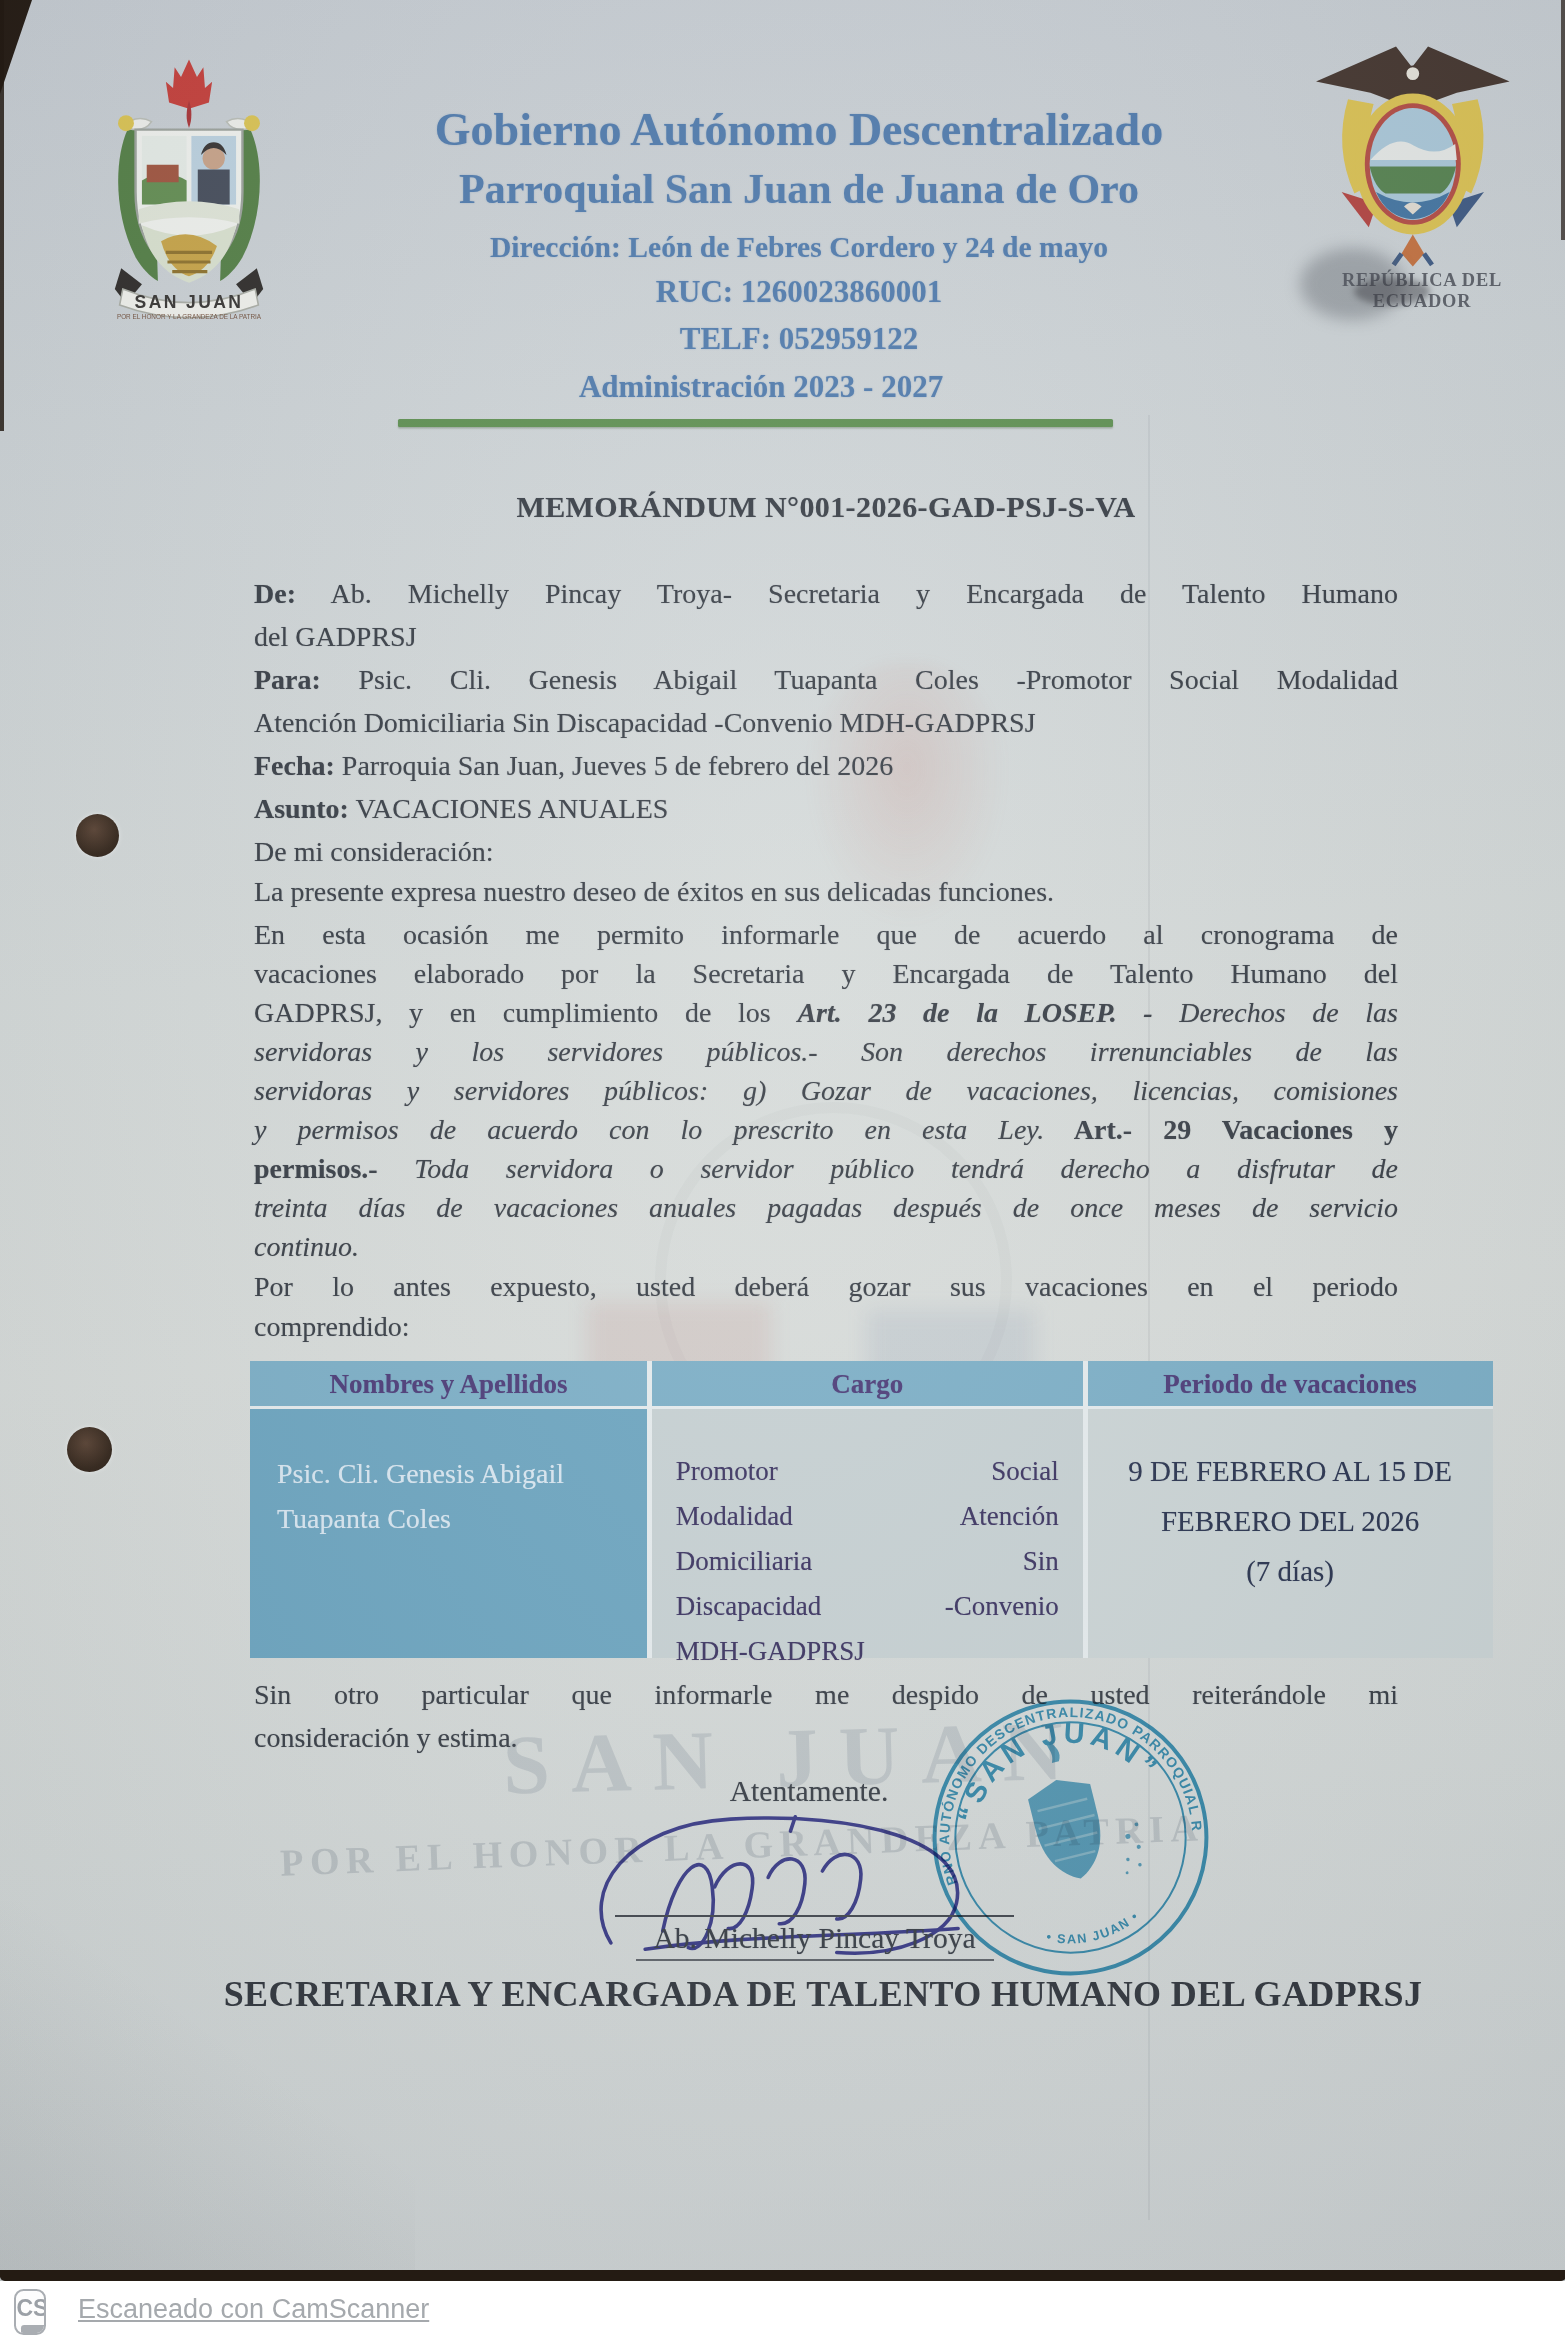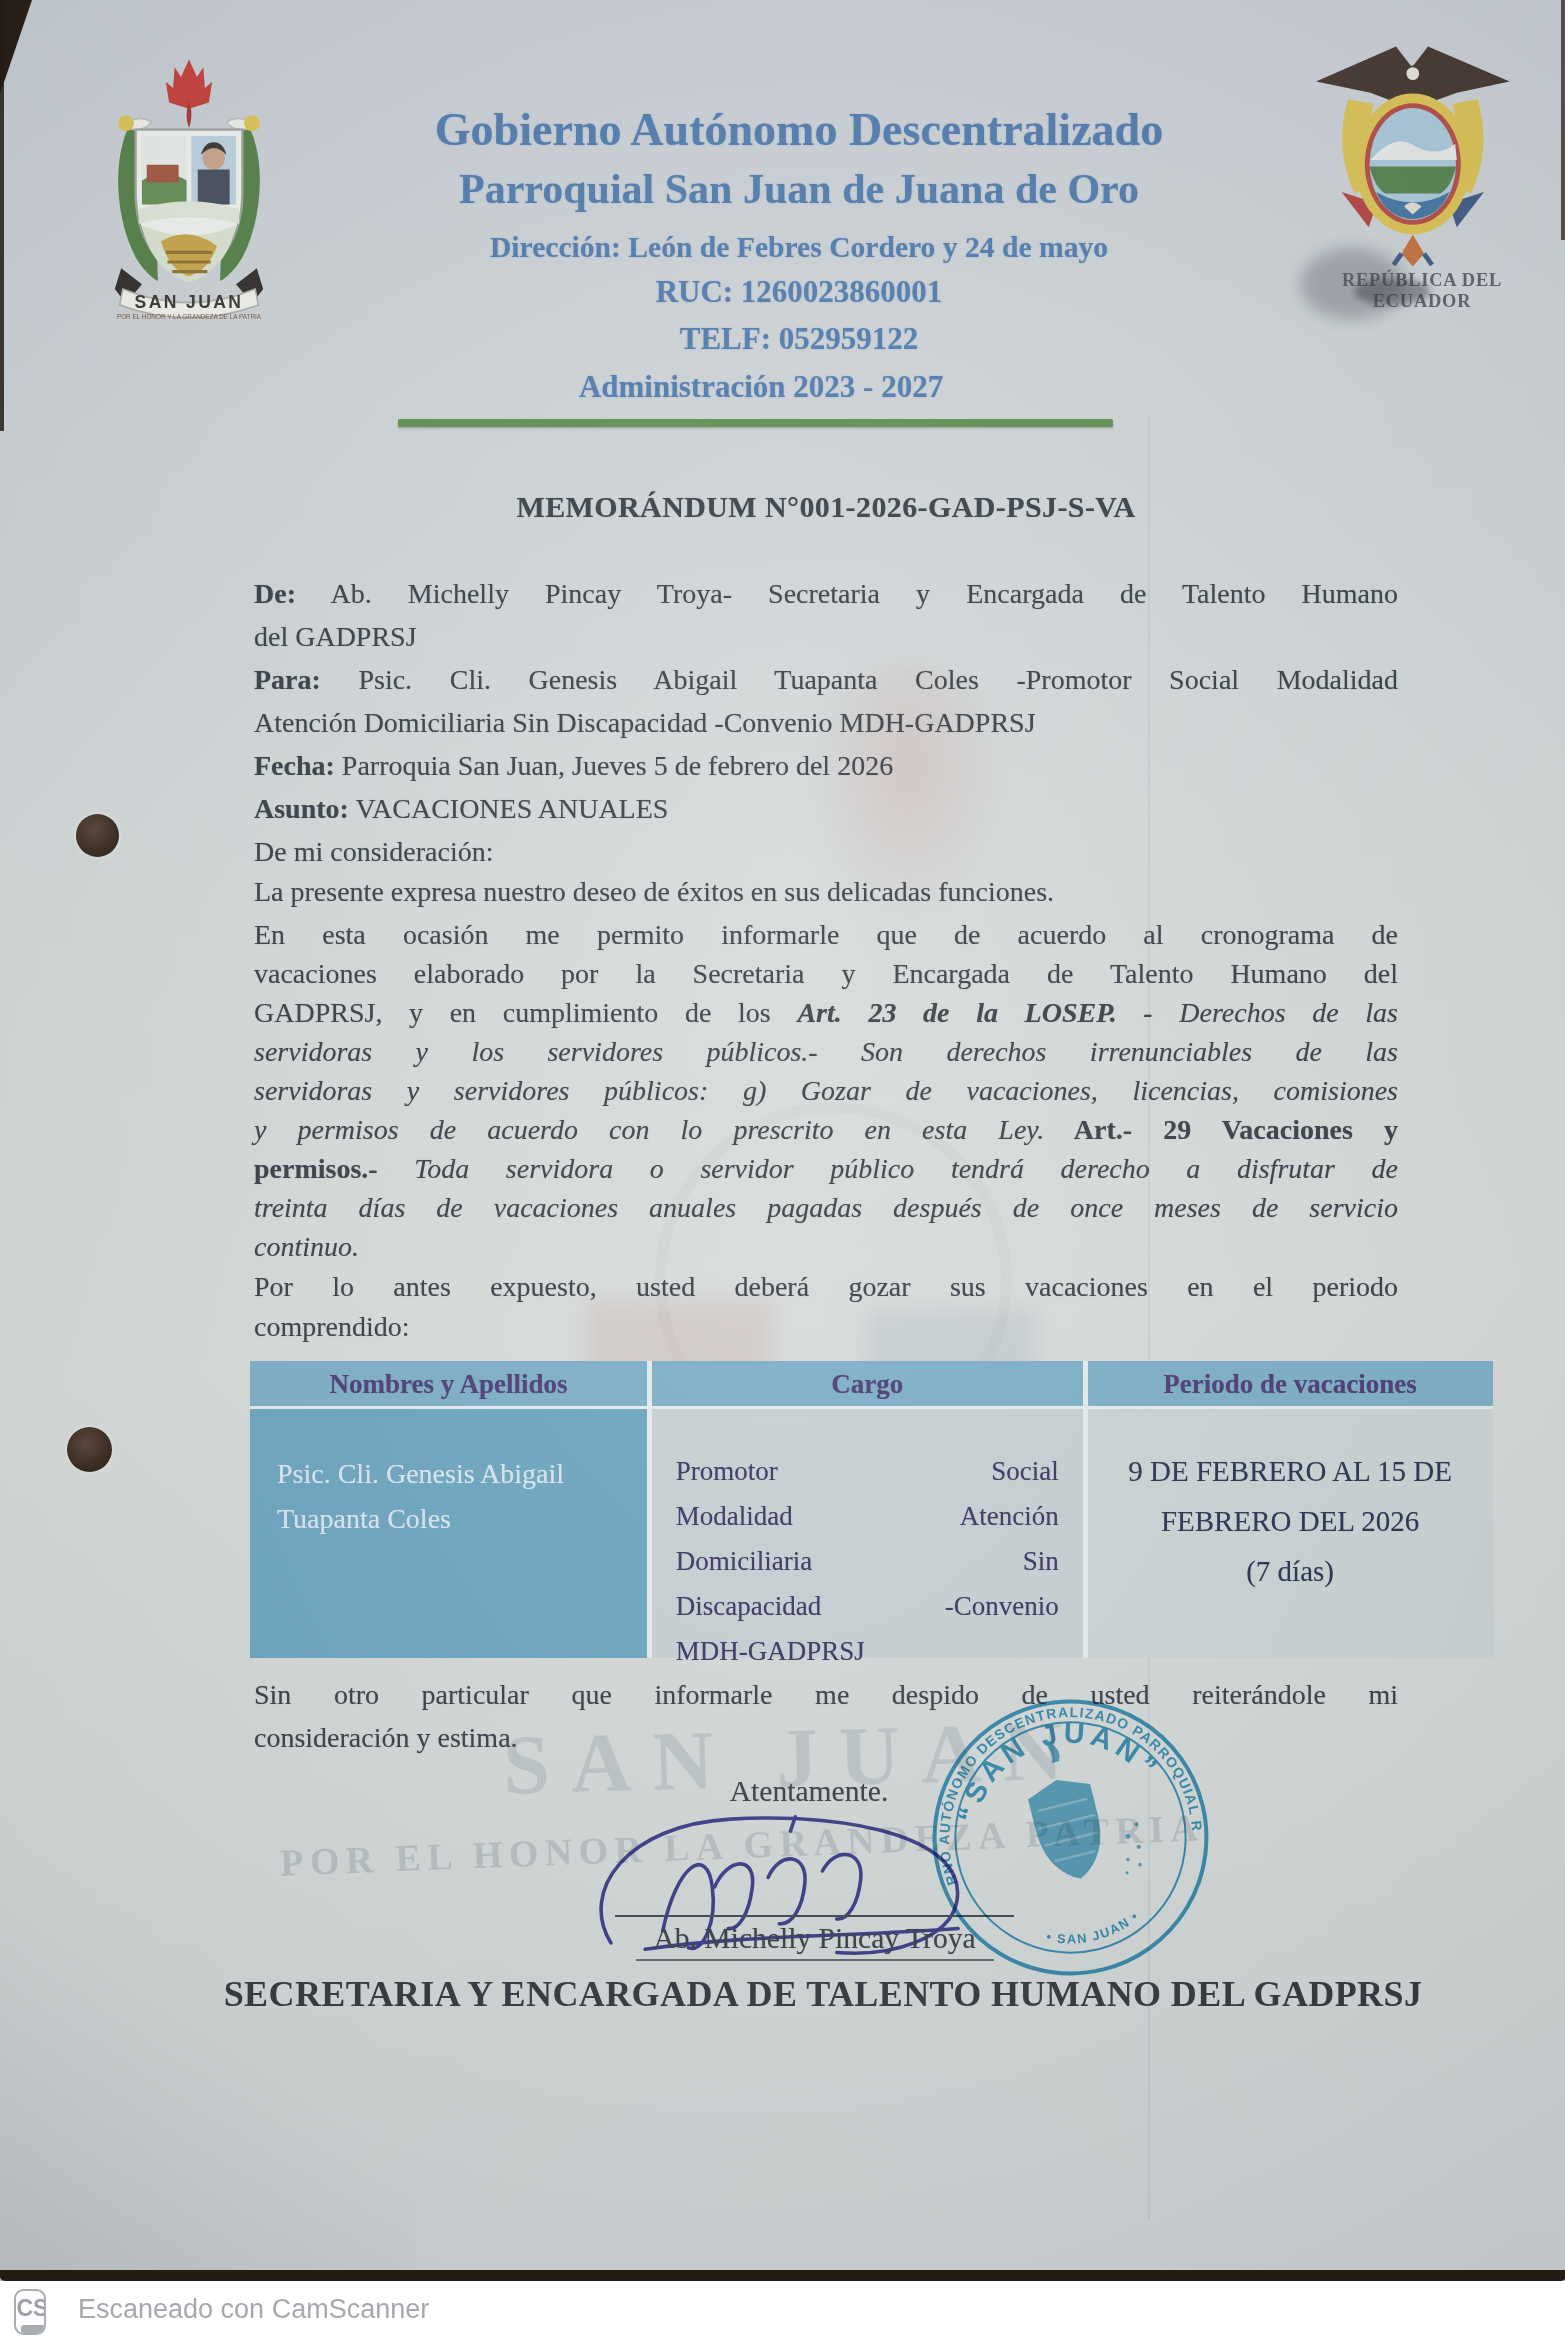--- a/index.html
+++ b/index.html
@@ -93,21 +93,21 @@
   .stamp-svg{position:absolute;left:917px;top:1684px;transform:rotate(-14deg);
     mix-blend-mode:multiply;opacity:.9;}
   
   .scanfooter{position:absolute;left:0;top:2281px;width:1566px;height:61px;background:#ffffff;}
   .cs-badge{position:absolute;left:14.4px;top:8px;width:32px;height:46px;border:2.4px solid #a9adb2;
     border-radius:9.6px;box-sizing:border-box;color:#9ba0a6;font-family:"Liberation Sans",sans-serif;
     font-weight:bold;font-size:23px;text-align:center;line-height:35px;background:#fdfdfd;overflow:hidden;}
   .cs-badge .tab{position:absolute;left:4.8px;bottom:0;width:34px;height:8px;background:#a9adb2;
     border-radius:3.2px 3.2px 0 0;}
   .cs-text{position:absolute;left:78px;top:12.8px;font-family:"Liberation Sans",sans-serif;
-    font-size:27px;color:#a5a9ad;}
+    font-size:27px;color:#a5a9ad;text-decoration:underline;}
 </style>
 </head>
 <body>
 
 <div class="canvas">
   <div class="paper">
 
     <div class="crease"></div>
     <div class="shade-bl"></div>
     <div class="wm-flame"></div>

